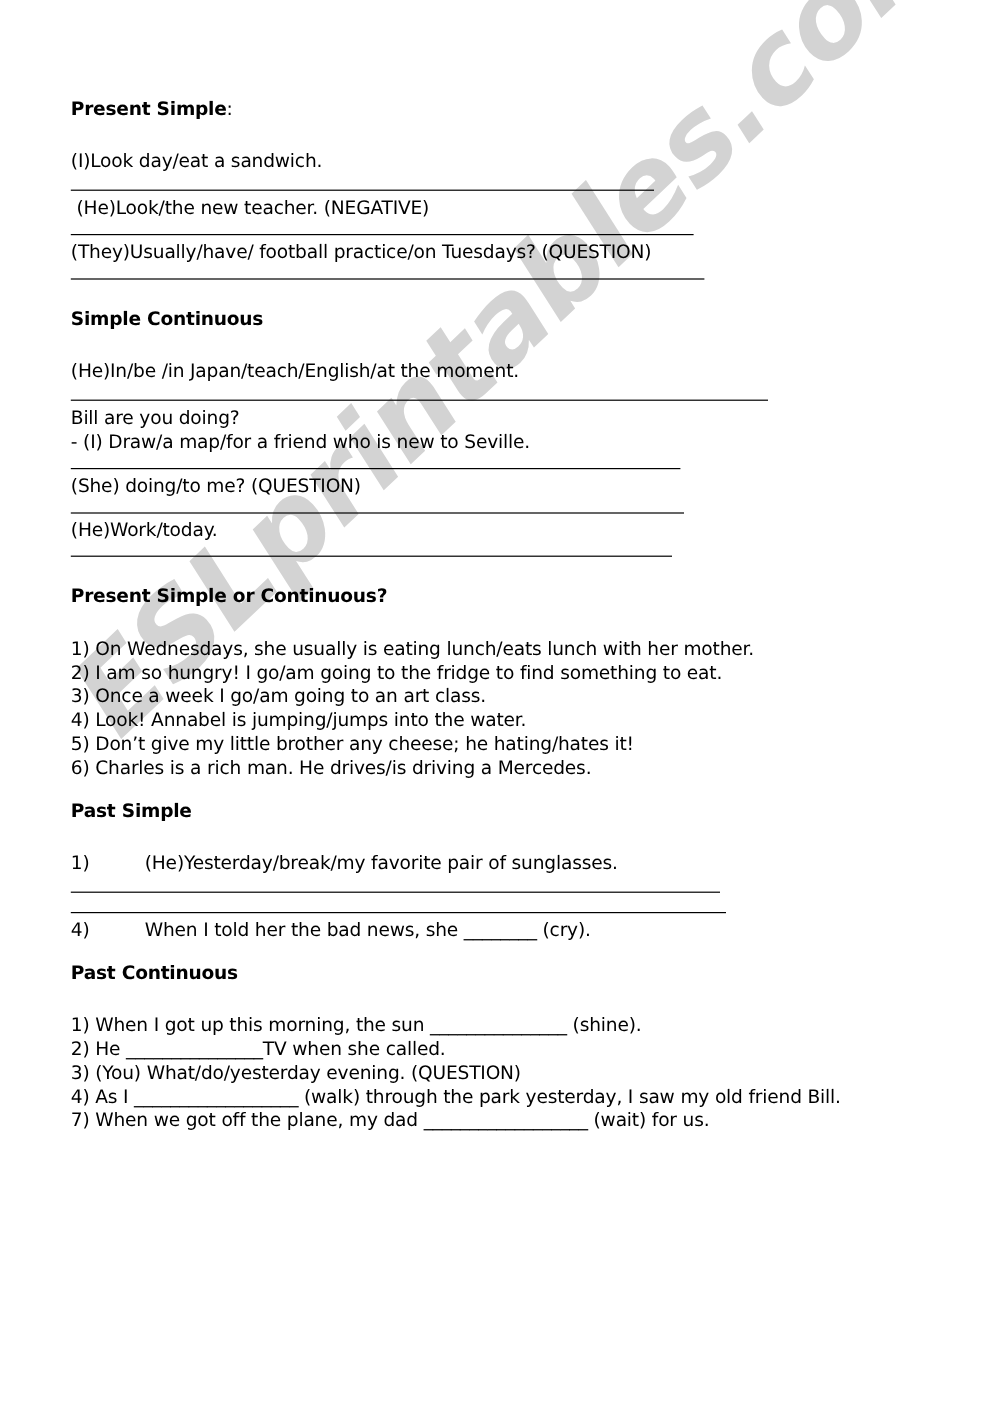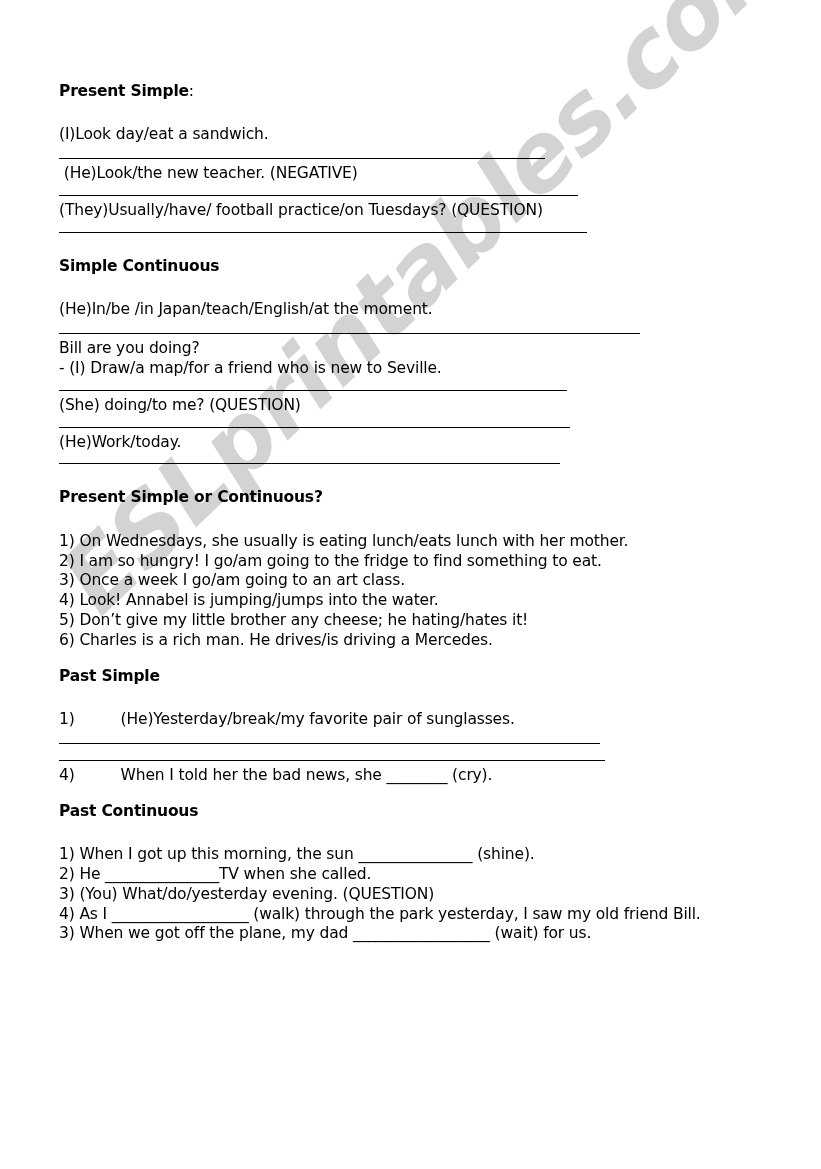--- a/index.html
+++ b/index.html
@@ -174,16 +174,16 @@
     <div class="gap-xs"></div>
     <p class="line num-item"><span>4)</span><span class="tabspace"></span><span>When I told her the bad news, she ________ (cry).</span></p>
 
     <div class="gap-md"></div>
     <h2 class="section-title"><span>Past Continuous</span></h2>
     <div class="gap-lg"></div>
     <p class="line">1) When I got up this morning, the sun _______________ (shine).</p>
     <p class="line">2) He _______________TV when she called.</p>
     <p class="line">3) (You) What/do/yesterday evening. (QUESTION)</p>
     <p class="line">4) As I __________________ (walk) through the park yesterday, I saw my old friend Bill.</p>
-    <p class="line">3) When we got off the plane, my dad __________________ (wait) for us.</p>
+    <p class="line">7) When we got off the plane, my dad __________________ (wait) for us.</p>
 
   </div>
 </div>
 
 </body></html>

